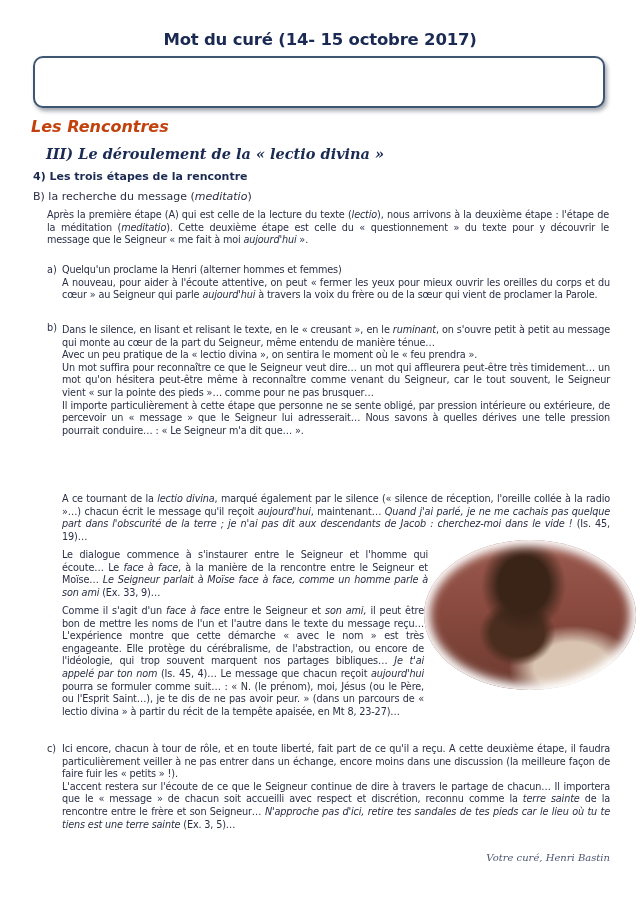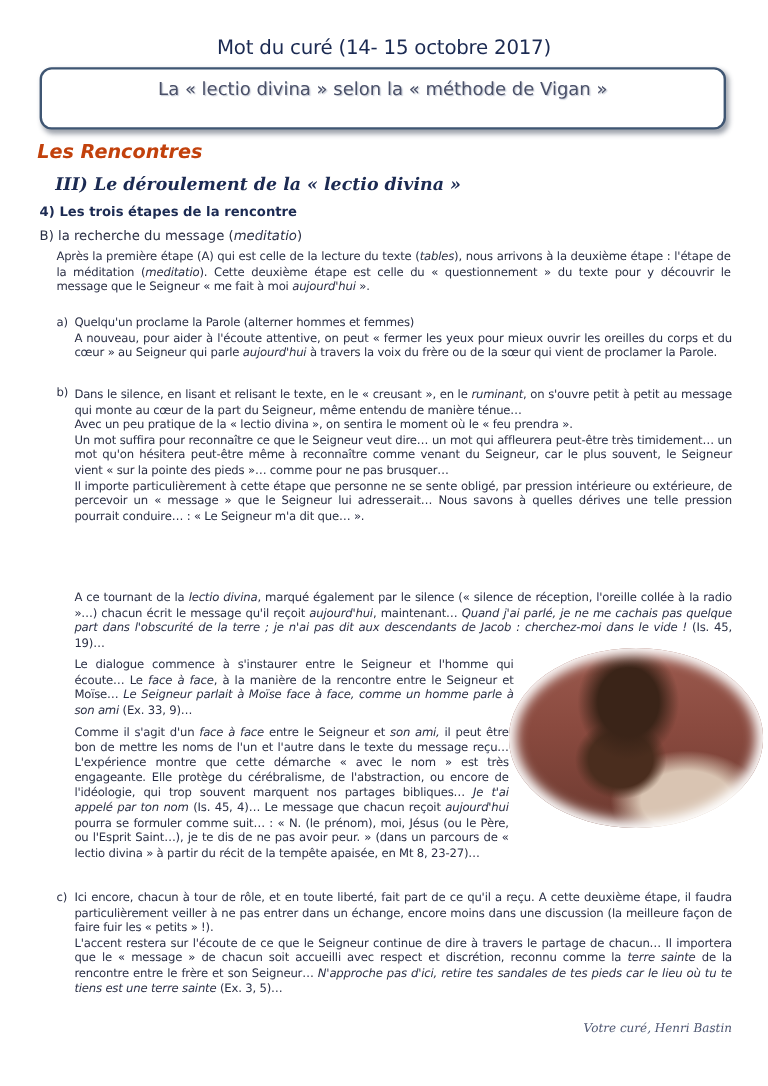--- a/index.html
+++ b/index.html
@@ -2,21 +2,21 @@
 <html><head>
   <meta charset="utf-8">
   <style>
     html, body { margin: 0; padding: 0; background: #ffffff; }
     body {
       width: 640px; height: 905px; position: relative; overflow: hidden;
       font-family: "DejaVu Sans", sans-serif; color: #2a2f45;
     }
     .page-title {
       position: absolute; top: 30px; left: 0; width: 640px; text-align: center;
-      font-family: "DejaVu Sans", sans-serif; font-weight: normal; font-size: 16.5px;
+      font-family: "DejaVu Sans", sans-serif; font-weight: bold; font-size: 16.5px;
       color: #1b2a52; letter-spacing: -0.2px;
     }
     .title-box {
       position: absolute; left: 33px; top: 56px; width: 572px; height: 52px;
       border: 2px solid #3f5673; border-radius: 10px; background: #fff;
       box-shadow: 2px 3px 4px rgba(40,50,70,0.45);
       text-align: center; box-sizing: border-box; padding-top: 7px;
     }
     .title-box div {
       font-family: "DejaVu Sans", sans-serif; font-size: 15px; line-height: 19px;
@@ -60,47 +60,46 @@
       font-family: "DejaVu Serif", serif; font-style: italic; font-size: 10px;
       color: #4c5570;
     }
   </style>
 </head>
 <body>
 
 <div class="page-title">Mot du curé (14- 15 octobre 2017)</div>
 
 <div class="title-box">
-  <div>La « lectio divina » selon la « méthode de Vigan »</div>
 </div>
 
 <div class="h1">Les Rencontres</div>
 <div class="h2">III) Le déroulement de la « lectio divina »</div>
 <div class="h3">4) Les trois étapes de la rencontre</div>
 
 <div class="b-heading">
   <span>B)</span>
   <span>la recherche du message (</span><i>meditatio</i><span>)</span>
 </div>
 
 <div class="blk txt" style="left:47px; top:209px; width:562px;">
-  <span>Après la première étape (A) qui est celle de la lecture du texte (</span><i>tables</i><span>), nous arrivons à la deuxième étape : l'étape de la méditation (</span><i>meditatio</i><span>). Cette deuxième étape est celle du « questionnement » du texte pour y découvrir le message que le Seigneur « me fait à moi </span><i>aujourd'hui</i><span> ».</span>
+  <span>Après la première étape (A) qui est celle de la lecture du texte (</span><i>lectio</i><span>), nous arrivons à la deuxième étape : l'étape de la méditation (</span><i>meditatio</i><span>). Cette deuxième étape est celle du « questionnement » du texte pour y découvrir le message que le Seigneur « me fait à moi </span><i>aujourd'hui</i><span> ».</span>
 </div>
 
 <div class="mark" style="left:47px; top:264px;">a)</div>
 <div class="blk txt" style="left:62px; top:264px; width:548px;">
-  <div style="text-align:left;">Quelqu'un proclame la Parole (alterner hommes et femmes)</div>
+  <div style="text-align:left;">Quelqu'un proclame la Henri (alterner hommes et femmes)</div>
   <span>A nouveau, pour aider à l'écoute attentive, on peut « fermer les yeux pour mieux ouvrir les oreilles du corps et du cœur » au Seigneur qui parle </span><i>aujourd'hui</i><span> à travers la voix du frère ou de la sœur qui vient de proclamer la Parole.</span>
 </div>
 
 <div class="mark" style="left:47px; top:322px;">b)</div>
 <div class="blk txt" style="left:62px; top:324px; width:548px;">
   <span>Dans le silence, en lisant et relisant le texte, en le « creusant », en le </span><i>ruminant</i><span>, on s'ouvre petit à petit au message qui monte au cœur de la part du Seigneur, même entendu de manière ténue…</span>
   <div>Avec un peu pratique de la « lectio divina », on sentira le moment où le « feu prendra ».</div>
-  <div>Un mot suffira pour reconnaître ce que le Seigneur veut dire… un mot qui affleurera peut-être très timidement… un mot qu'on hésitera peut-être même à reconnaître comme venant du Seigneur, car le plus souvent, le Seigneur vient « sur la pointe des pieds »… comme pour ne pas brusquer…</div>
+  <div>Un mot suffira pour reconnaître ce que le Seigneur veut dire… un mot qui affleurera peut-être très timidement… un mot qu'on hésitera peut-être même à reconnaître comme venant du Seigneur, car le tout souvent, le Seigneur vient « sur la pointe des pieds »… comme pour ne pas brusquer…</div>
   <div>Il importe particulièrement à cette étape que personne ne se sente obligé, par pression intérieure ou extérieure, de percevoir un « message » que le Seigneur lui adresserait… Nous savons à quelles dérives une telle pression pourrait conduire… : « Le Seigneur m'a dit que… ».</div>
 </div>
 
 <div class="blk txt" style="left:62px; top:493px; width:548px;">
   <span>A ce tournant de la </span><i>lectio divina</i><span>, marqué également par le silence (« silence de réception, l'oreille collée à la radio »…) chacun écrit le message qu'il reçoit </span><i>aujourd'hui</i><span>, maintenant… </span><i>Quand j'ai parlé, je ne me cachais pas quelque part dans l'obscurité de la terre ; je n'ai pas dit aux descendants de Jacob : cherchez-moi dans le vide !</i><span> (Is. 45, 19)…</span>
 </div>
 
 <div class="blk txt" style="left:62px; top:549px; width:366px;">
   <span>Le dialogue commence à s'instaurer entre le Seigneur et l'homme qui écoute… Le </span><i>face à face</i><span>, à la manière de la rencontre entre le Seigneur et Moïse… </span><i>Le Seigneur parlait à Moïse face à face, comme un homme parle à son ami</i><span> (Ex. 33, 9)…</span>
 </div>

